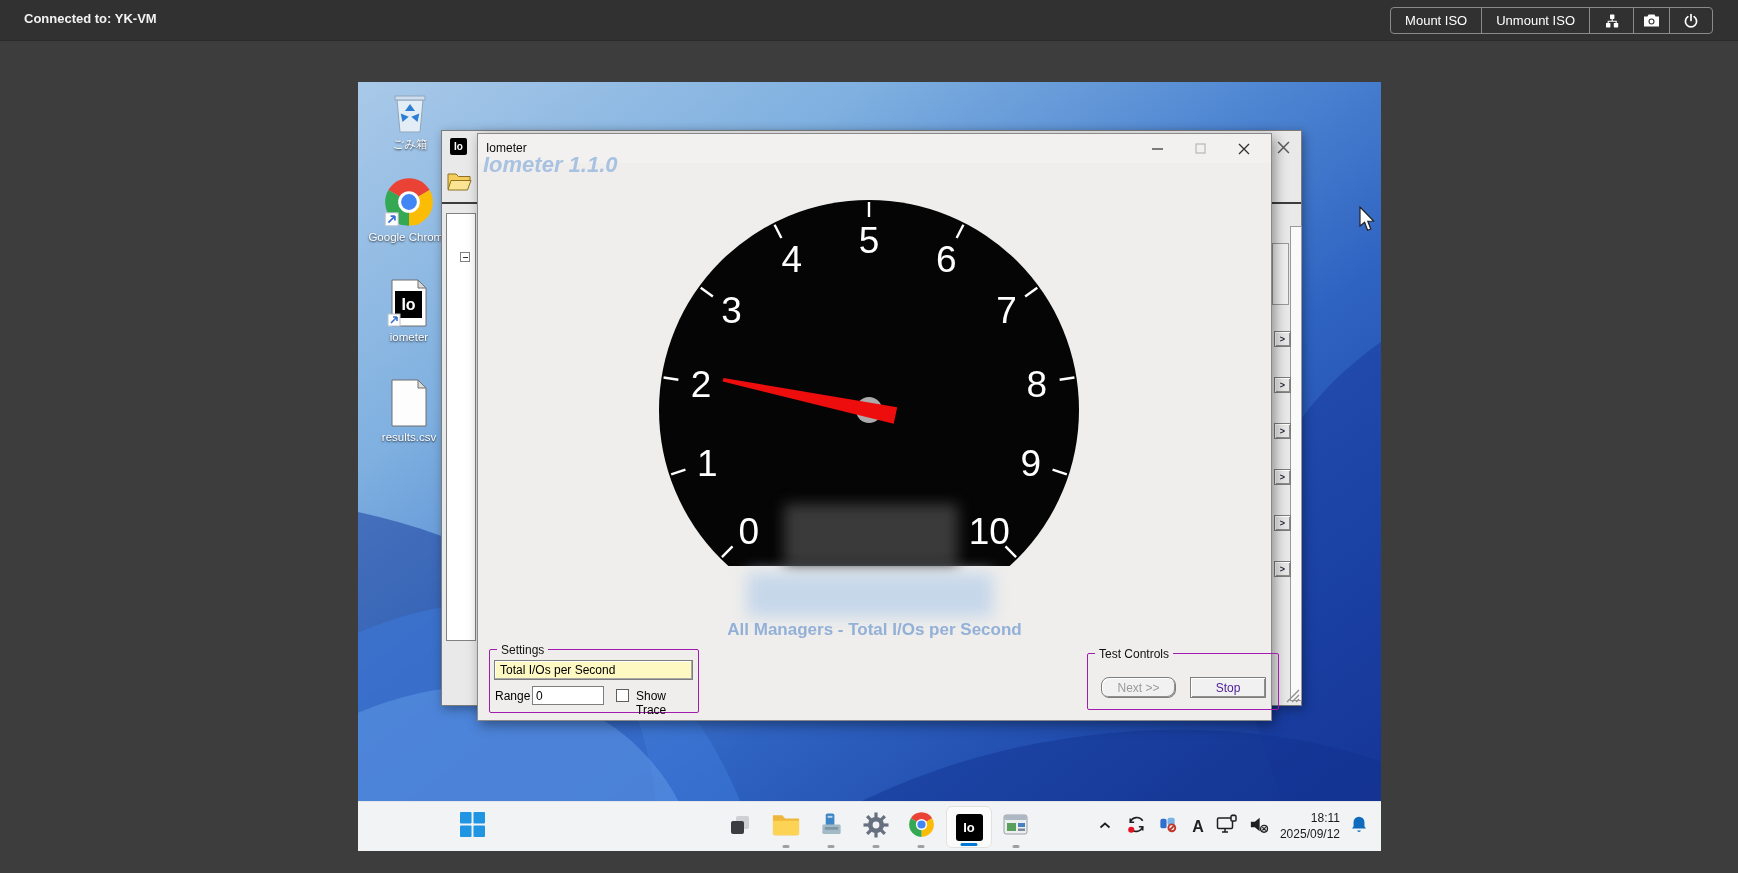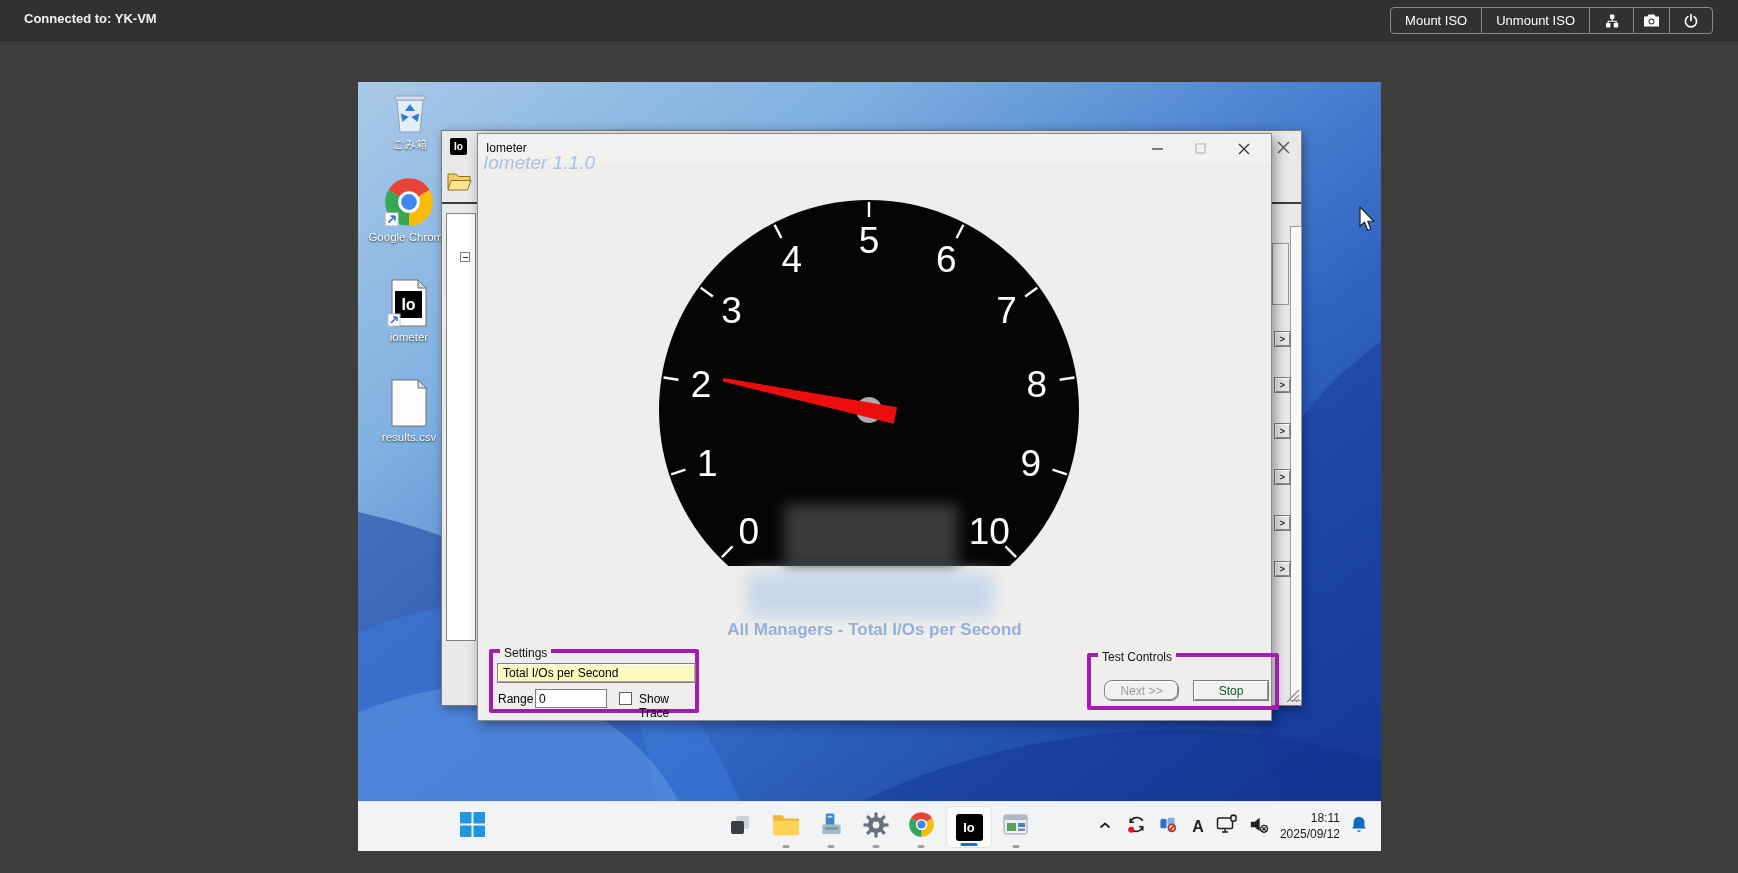--- a/index.html
+++ b/index.html
@@ -42,42 +42,42 @@
                display:flex; align-items:center; justify-content:center; cursor:pointer; }
   .bw-grip { position:absolute; left:842px; top:556px; }
 
   
   .dialog { position:absolute; left:119px; top:51px; width:795px; height:588px; background:#efeeec; border:1px solid #8a8a8a;
             box-shadow:3px 4px 12px rgba(0,0,0,.4); }
   .dlg-titlebar { position:absolute; left:0; top:0; width:100%; height:29px; background:#f2f1f0; }
   .dlg-title { position:absolute; left:8px; top:0; line-height:29px; font-size:12px; color:#0a0a0a; }
   .dlg-btns { position:absolute; right:6px; top:0; height:29px; display:flex; }
   .dlg-btn { width:43px; height:29px; display:flex; align-items:center; justify-content:center; cursor:pointer; }
-  .version-lbl { position:absolute; left:5px; top:18px; font-size:19px; font-weight:normal; font-style:italic; color:#a9c2e2; }
+  .version-lbl { position:absolute; left:5px; top:18px; font-size:22px; font-weight:bold; font-style:italic; color:#a9c2e2; }
   #dial-svg { position:absolute; left:160px; top:40px; }
   .blur-dark { position:absolute; left:306px; top:370px; width:174px; height:62px; background:#3a3a3a; filter:blur(7px); border-radius:4px; }
   .blur-blue { position:absolute; left:269px; top:439px; width:246px; height:44px; background:#c6d7ea; filter:blur(8px); border-radius:4px; }
   .dial-caption { position:absolute; left:0; top:486px; width:100%; text-align:center; font-size:17px; font-weight:bold; color:#93b0d8; }
 
-  .groupbox { position:absolute; border:4px solid #a21caf; border-radius:2px; }
+  .groupbox { position:absolute; border:1px solid #a21caf; border-radius:2px; }
   .gb-legend { position:absolute; top:-7px; left:7px; background:#efeeec; padding:0 4px; font-size:12px; color:#111; }
   .settings-gb { left:11px; top:515px; width:210px; height:64px; }
   .test-gb { left:593px; top:519px; width:192px; height:57px;margin-left:16px; }
   .result-drop { position:absolute; left:4px; top:10px; width:199px; height:20px; background:#fef9c3; border:1px solid #7e7e7e;
                  box-shadow:inset -1px -1px 0 #a8a8a8, inset 1px 1px 0 #fff; font-size:12px; line-height:18px; padding-left:5px;
                  color:#000; cursor:pointer; white-space:nowrap; overflow:hidden; }
   .range-lbl { position:absolute; left:5px; top:39px; font-size:12px; color:#000; }
   .range-input { position:absolute; left:42px; top:36px; width:72px; height:19px; background:#fff; border:1px solid #7e7e7e;
                  font-size:12px; font-family:inherit; padding-left:3px; color:#000; }
   .trace-chk { position:absolute; left:126px; top:39px; width:13px; height:13px; background:#fff; border:1px solid #5f5f5f; cursor:pointer; }
   .trace-lbl { position:absolute; left:146px; top:39px; font-size:12px; color:#000; }
   .win-btn { position:absolute; top:23px; height:21px; background:#f1f1f1; border:1px solid #7e7e7e;
              box-shadow:inset 1px 1px 0 #fff, inset -1px -1px 0 #8f8f8f; font-size:12px; font-family:inherit; cursor:pointer; }
   .next-btn { left:13px; width:75px; color:#9b9b9b;border-radius:8px; }
-  .stop-btn { left:102px; width:76px; color:#14532d; }
+  .stop-btn { left:102px; width:76px; color:#4c1d95; }
 
   
   .taskbar { position:absolute; left:0; top:719px; width:1023px; height:50px; background:#f2f3f5; border-top:1px solid #e4e5e7; }
   .tb-item { position:absolute; top:0; height:100%; display:flex; align-items:center; justify-content:center; cursor:pointer; }
   .search-pill { position:absolute; left:140px; top:9px; width:215px; height:32px; background:#fff; border:1px solid #d8dadc;
                  border-radius:16px; display:flex; align-items:center; padding-left:12px; gap:8px; }
   .search-pill input { border:none; outline:none; font-size:13px; font-family:inherit; color:#3a3a3a; width:150px; background:transparent; }
   .search-pill input::placeholder { color:#5a5a5a; opacity:1; }
   .run-dot { position:absolute; bottom:3px; left:50%; transform:translateX(-50%); width:7px; height:3px; border-radius:2px; background:#a0a0a0; }
   .io-tile { position:absolute; left:588px; top:4px; width:46px; height:42px; background:#fbfbfb; border:1px solid #e2e2e2; border-radius:6px;

